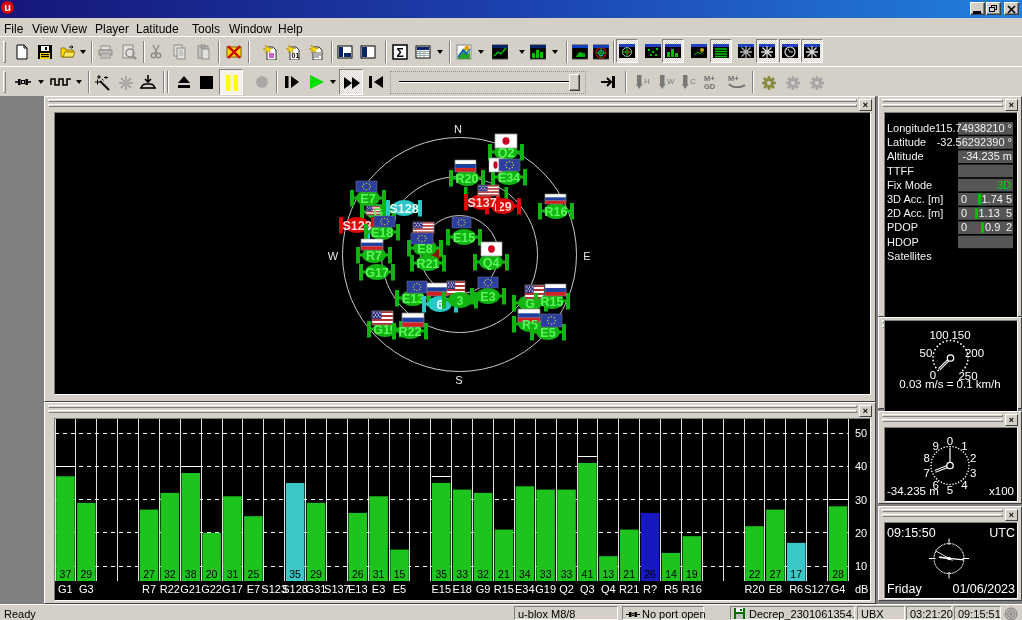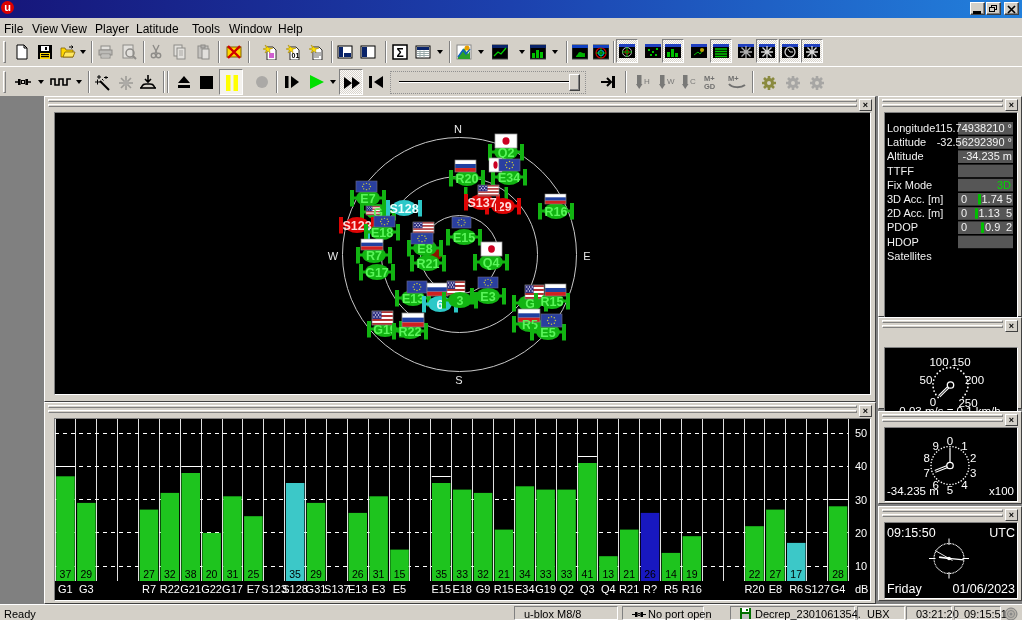--- a/index.html
+++ b/index.html
@@ -17,21 +17,21 @@
 .drop{position:absolute;top:13px;width:0;height:0;border-left:3.5px solid transparent;border-right:3.5px solid transparent;border-top:4px solid #000;}
 .pressed{position:absolute;top:3px;width:22px;height:24px;border:1px solid;border-color:#808080 #fff #fff #808080;background:repeating-conic-gradient(#fcfbfa 0% 25%,#d8d4cc 0% 50%) 0 0/2px 2px;}
 .pressed .ico{top:3px;left:2px}
 #client{position:absolute;left:0;top:96px;width:1022px;height:508px;background:#808080;}
 .pane{position:absolute;background:#d4d0c8;border:1px solid;border-color:#fff #404040 #404040 #fff;}
 .ph{position:absolute;left:2px;right:2px;top:2px;height:12px;}
 .phline{position:absolute;left:1px;right:16px;height:3px;border:1px solid;border-color:#fff #808080 #808080 #fff;}
 .px{position:absolute;right:1px;top:0px;width:13px;height:12px;background:#d4d0c8;border:1px solid;border-color:#fff #404040 #404040 #fff;font-size:9px;line-height:10px;text-align:center;color:#000;font-weight:bold;}
 .pc{position:absolute;background:#000;border:1px solid;border-color:#808080 #fff #fff #808080;}
 #status{position:absolute;left:0;top:604px;width:1022px;height:16px;background:#d4d0c8;border-top:1px solid #fff;font-size:11px;color:#000;}
-.scell{position:absolute;top:1px;height:14px;border:1px solid;border-color:#808080 #fff #fff #808080;padding:1px 9px;white-space:nowrap;}
+.scell{position:absolute;top:1px;height:14px;border:1px solid;border-color:#808080 #fff #fff #808080;padding:1px 3px;white-space:nowrap;}
 </style></head><body>
 <div id="title">
     <div id="ulogo">u</div>
 <div class="tbtn" style="left:970px;">
       <span style="position:absolute;left:2px;top:8px;width:8px;height:2.5px;background:#000"></span>
     </div>
 <div class="tbtn" style="left:986px;">
       <span style="position:absolute;left:4px;top:2px;width:6px;height:5px;border:1px solid #000"></span>
       <span style="position:absolute;left:2px;top:4px;width:6px;height:5px;border:1px solid #000;background:#d4d0c8"></span>
     </div>
@@ -954,21 +954,21 @@
           <text x="2" y="146.8" fill="#f2f2f2">Satellites</text>
         </svg>
 </div>
     </div>
 <div class="pane" style="left:878px;top:221px;width:144px;height:92px">
 <div class="ph">
         <div class="phline" style="top:0"></div>
         <div class="phline" style="top:5px"></div>
         <div class="px">×</div>
       </div>
-<div class="pc" style="left:5px;top:29px;width:134px;height:96px">
+<div class="pc" style="left:5px;top:2px;width:134px;height:96px">
 <svg width="134" height="74" style="position:absolute;left:0;top:0" font-family="Liberation Sans">
           <g fill="#fff">
             <circle cx="53.1" cy="49.4" r="0.9"></circle>
             <circle cx="50.8" cy="46.5" r="0.9"></circle>
             <circle cx="49.1" cy="43.1" r="0.9"></circle>
             <circle cx="48.2" cy="39.5" r="0.9"></circle>
             <circle cx="48.0" cy="35.8" r="0.9"></circle>
             <circle cx="48.7" cy="32.1" r="0.9"></circle>
             <circle cx="50.1" cy="28.6" r="0.9"></circle>
             <circle cx="52.3" cy="25.5" r="0.9"></circle>

